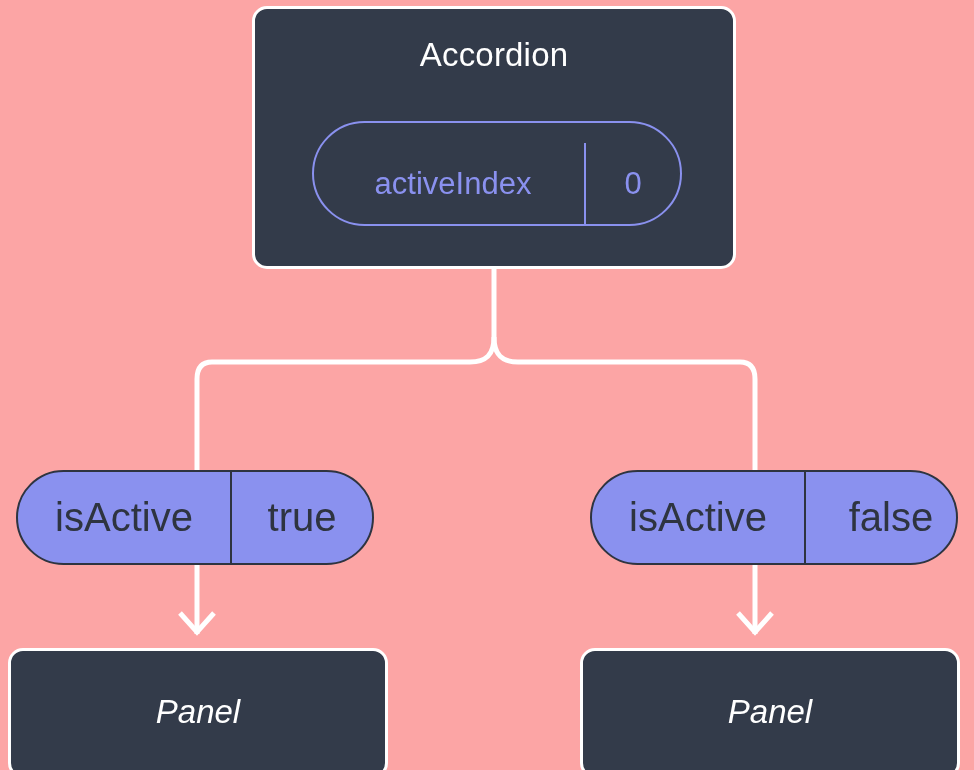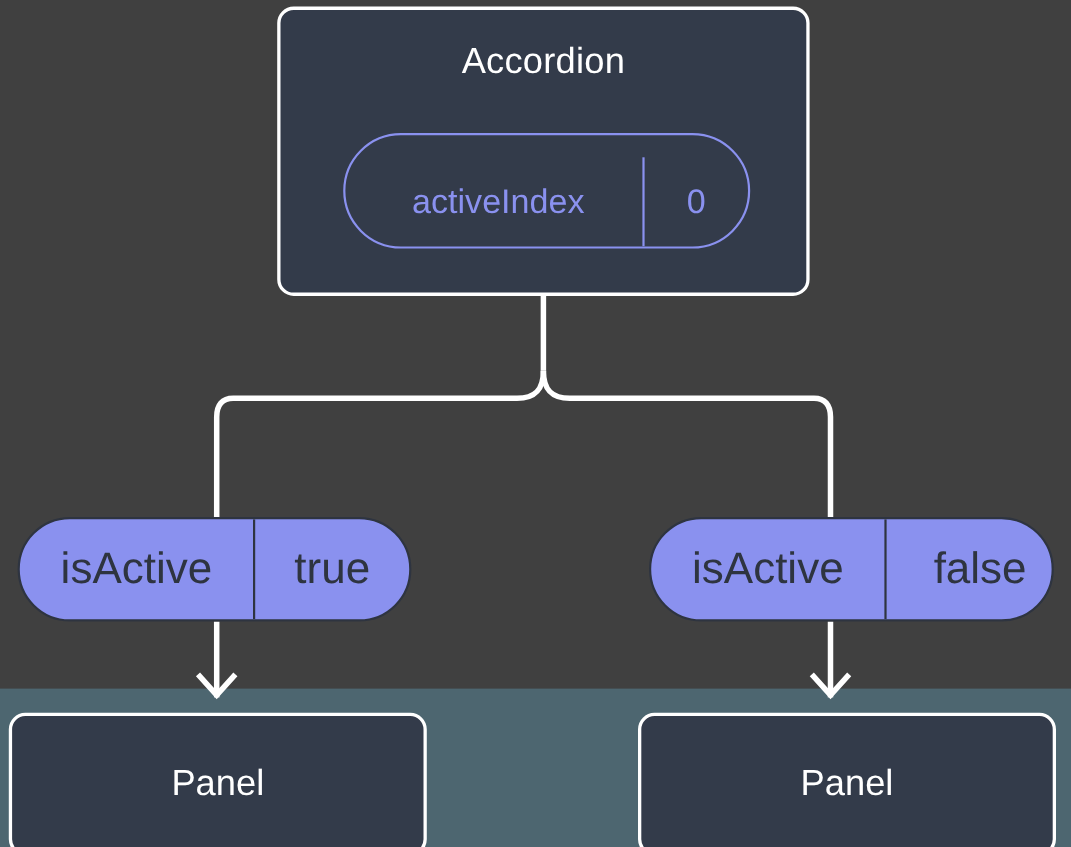--- a/index.html
+++ b/index.html
@@ -10,22 +10,22 @@
   body {
     width: 974px;
     height: 770px;
     overflow: hidden;
     background: #4d6670;
     font-family: "Liberation Sans", sans-serif;
   }
   #stage {
     position: relative;
     width: 974px;
-    height: 626px;
-    background: #404040;
+    height: 770px;
+    background: #fca5a5;
   }
 
   
   #connectors {
     position: absolute;
     left: 0;
     top: 0;
     width: 974px;
     height: 770px;
     pointer-events: none;
@@ -150,20 +150,21 @@
     width: 380px;
     height: 130px;
     justify-content: center;
     padding-top: 0;
   }
   .panel-title {
     color: #ffffff;
     font-size: 33px;
     font-weight: 400;
     margin-bottom: 2px;
+    font-style: italic;
   }
 </style>
 </head>
 <body>
 
 <div id="stage">
 
   <svg id="connectors" viewBox="0 0 974 770" width="974" height="770" aria-hidden="true">
     <g fill="none" stroke="#ffffff" stroke-width="5" stroke-linecap="butt" stroke-linejoin="round">
 

